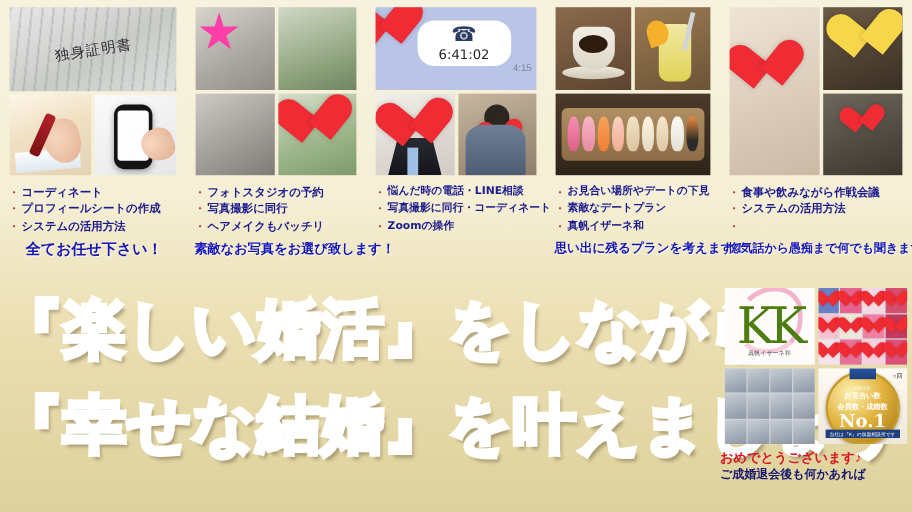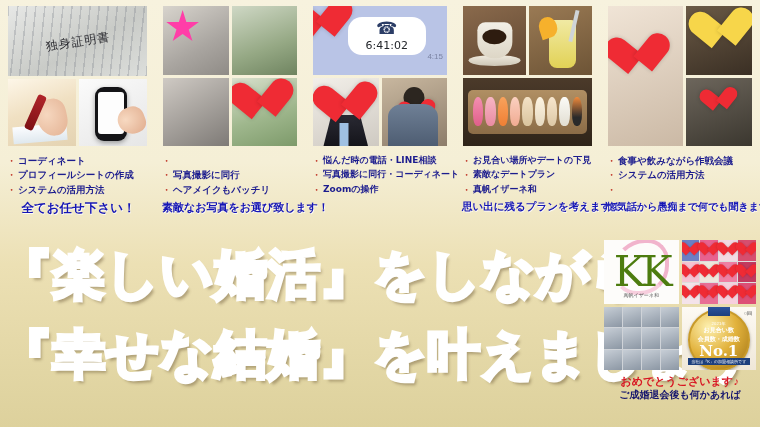--- a/index.html
+++ b/index.html
@@ -153,22 +153,22 @@
      width:22px; height:12px; background:linear-gradient(#2f5aa8,#1d3f7d);}
   .m1{font-size:4.2px;letter-spacing:.2px;}
   .m2{font-size:6px;font-weight:700;}
   .m3{font-size:6px;font-weight:700;}
   .m4{font-size:15px;font-weight:700;font-family:"DejaVu Serif",serif;line-height:1;}
   .medal-foot{position:absolute;left:6px;right:6px;bottom:5px;background:#1d3f7d;color:#fff;
      font-size:4px;text-align:center;padding:1px 0;}
   .medal-badge{position:absolute;right:4px;top:3px;font-size:5px;color:#333;}
 
   
-  .closing { position:absolute; right:0; top:374px; width:160px; text-align:center;
-     font-family:Liberation Mono, monospace; }
+  .closing { position:absolute; right:0; top:374px; width:160px; 
+     font-family:Liberation Serif, serif; }
   .cl1 { color:#d81522; font-weight:700; font-size:11px; }
   .cl2, .cl3 { color:#16166e; font-weight:700; font-size:10px; line-height:1.35; }
 </style>
 </head>
 <body>
 
 <div class="photo-row">
 
   <div class="col c1">
     <div class="pad">
@@ -300,20 +300,21 @@
           <span>システムの活用方法</span>
         </li>
     </ul>
     <div class="tagline">全てお任せ下さい！</div>
   </div>
 
   <div class="tcol t2">
     <ul class="bullets">
       <li>
           <span class="dot">・</span>
+          <span>フォトスタジオの予約</span>
         </li>
       <li>
           <span class="dot">・</span>
           <span>写真撮影に同行</span>
         </li>
       <li>
           <span class="dot">・</span>
           <span>ヘアメイクもバッチリ</span>
         </li>
     </ul>

